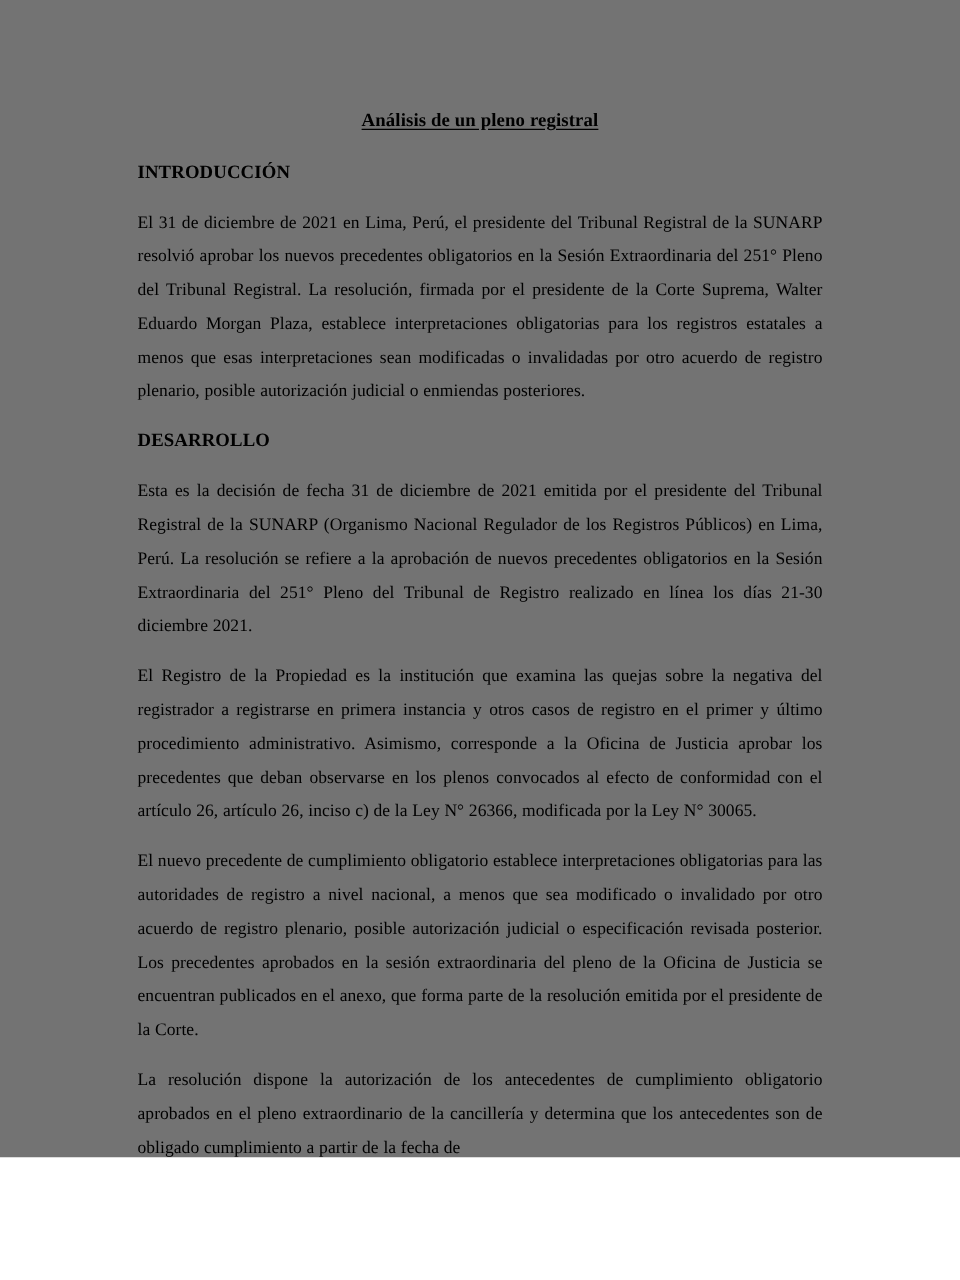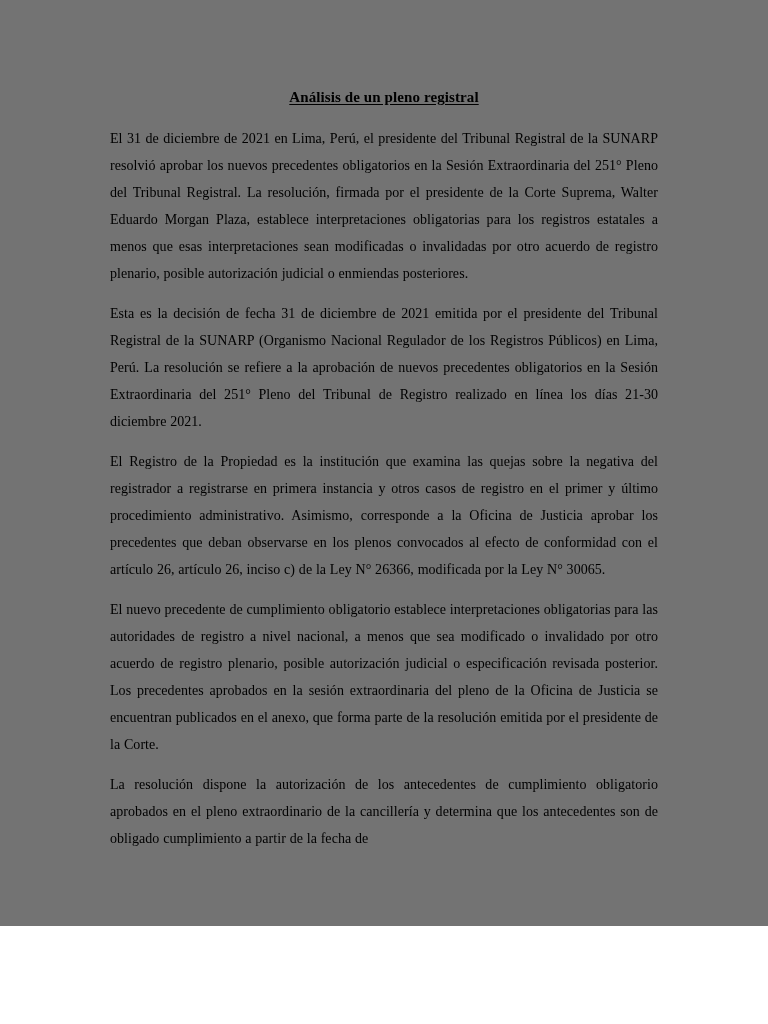--- a/index.html
+++ b/index.html
@@ -69,23 +69,25 @@
   }
 </style>
 </head>
 <body>
 
 <div class="page">
   <div class="content">
 
     <h1 class="doc-title">Análisis de un pleno registral</h1>
 
+    <h2 class="section-heading">INTRODUCCIÓN</h2>
 
     <p class="body-par">El 31 de diciembre de 2021 en Lima, Perú, el presidente del Tribunal Registral de la SUNARP resolvió aprobar los nuevos precedentes obligatorios en la Sesión Extraordinaria del 251° Pleno del Tribunal Registral. La resolución, firmada por el presidente de la Corte Suprema, Walter Eduardo Morgan Plaza, establece interpretaciones obligatorias para los registros estatales a menos que esas interpretaciones sean modificadas o invalidadas por otro acuerdo de registro plenario, posible autorización judicial o enmiendas posteriores.</p>
 
+    <h2 class="section-heading">DESARROLLO</h2>
 
     <p class="body-par">Esta es la decisión de fecha 31 de diciembre de 2021 emitida por el presidente del Tribunal Registral de la SUNARP (Organismo Nacional Regulador de los Registros Públicos) en Lima, Perú. La resolución se refiere a la aprobación de nuevos precedentes obligatorios en la Sesión Extraordinaria del 251° Pleno del Tribunal de Registro realizado en línea los días 21-30 diciembre 2021.</p>
 
     <p class="body-par">El Registro de la Propiedad es la institución que examina las quejas sobre la negativa del registrador a registrarse en primera instancia y otros casos de registro en el primer y último procedimiento administrativo. Asimismo, corresponde a la Oficina de Justicia aprobar los precedentes que deban observarse en los plenos convocados al efecto de conformidad con el artículo 26, artículo 26, inciso c) de la Ley N° 26366, modificada por la Ley N° 30065.</p>
 
     <p class="body-par">El nuevo precedente de cumplimiento obligatorio establece interpretaciones obligatorias para las autoridades de registro a nivel nacional, a menos que sea modificado o invalidado por otro acuerdo de registro plenario, posible autorización judicial o especificación revisada posterior. Los precedentes aprobados en la sesión extraordinaria del pleno de la Oficina de Justicia se encuentran publicados en el anexo, que forma parte de la resolución emitida por el presidente de la Corte.</p>
 
     <p class="body-par clipped">La resolución dispone la autorización de los antecedentes de cumplimiento obligatorio aprobados en el pleno extraordinario de la cancillería y determina que los antecedentes son de obligado cumplimiento a partir de la fecha de</p>
 
   </div>

